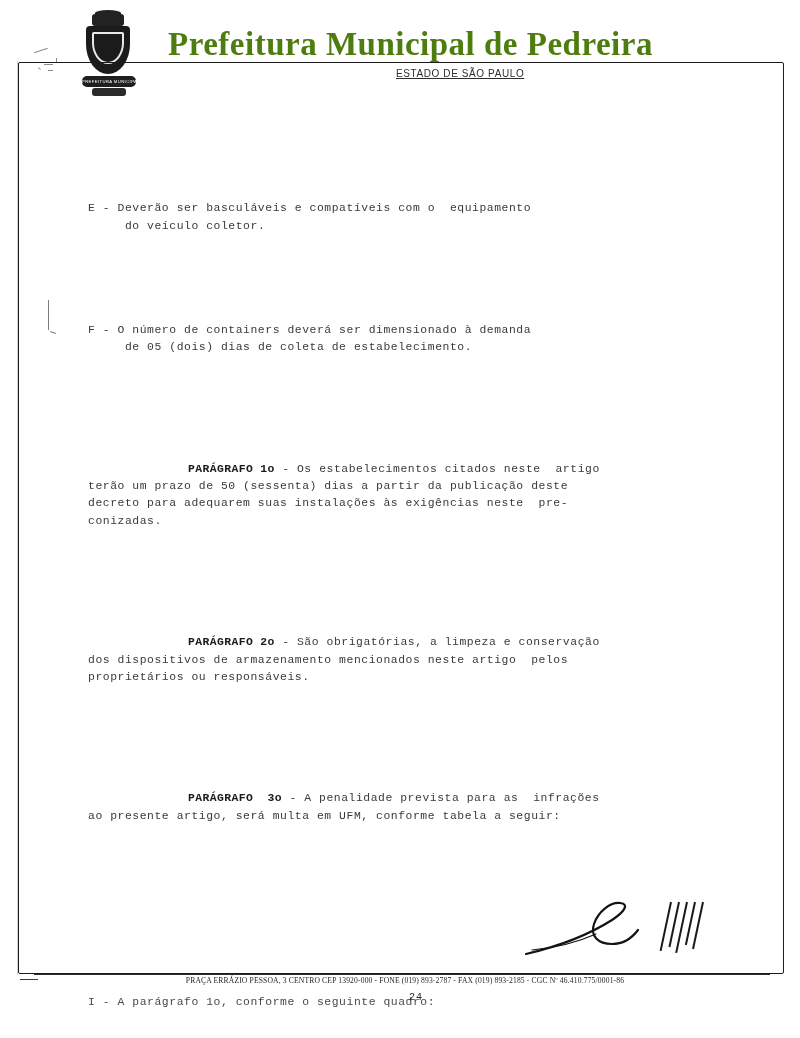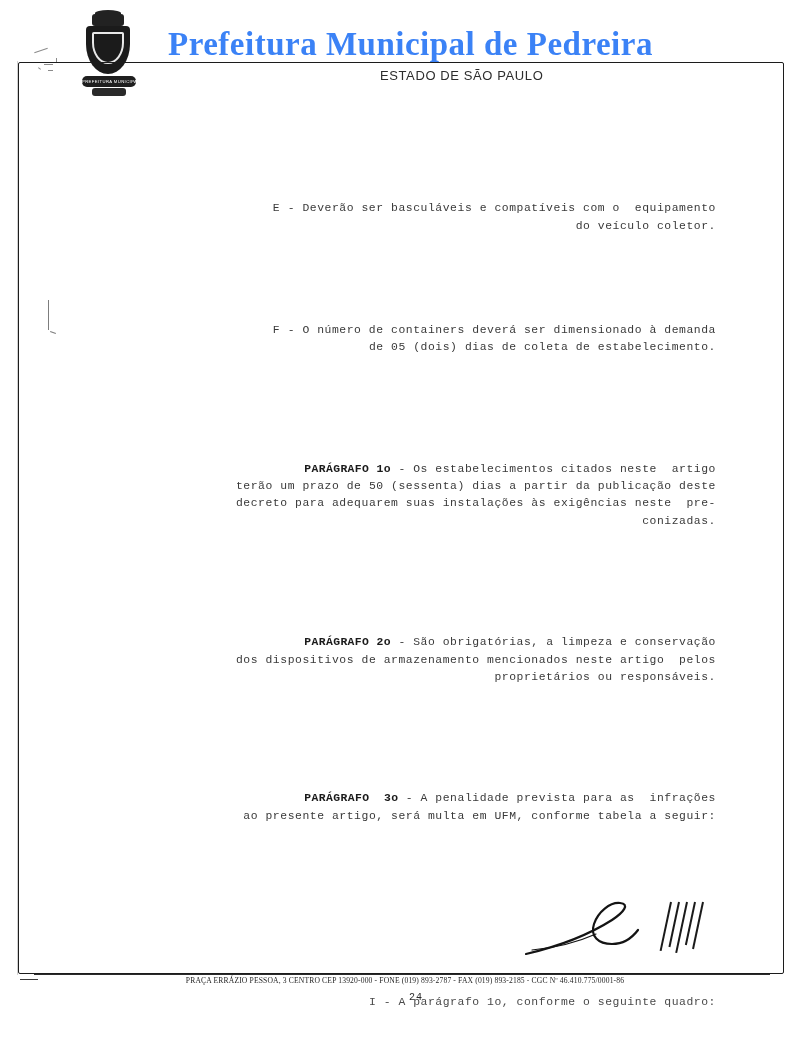--- a/index.html
+++ b/index.html
@@ -109,31 +109,32 @@
 
   .lh-title {
     position: absolute;
     left: 168px;
     top: 20px;
     width: 620px;
     font-family: "Liberation Serif", serif;
     font-weight: bold;
     font-size: 33px;
     letter-spacing: 0.5px;
-    color: #3b82f6;
+    color: #4d7c0f;
     white-space: nowrap;
   }
   .lh-sub {
     position: absolute;
-    left: 380px;
+    left: 396px;
     top: 62px;
     font-family: "Liberation Sans", sans-serif;
-    font-size: 13px;
+    font-size: 10px;
     letter-spacing: .6px;
     color: #2d2d2d;
+    text-decoration: underline;
   }
 
   
   .speck {
     position: absolute;
     background: #8a8a8a;
   }
   .sp1 { left: 34px; top: 44px; width: 14px; height: 1px; transform: rotate(-18deg); }
   .sp2 { left: 44px; top: 58px; width: 9px;  height: 1px; }
   .sp3 { left: 48px; top: 64px; width: 5px;  height: 1px; }
@@ -181,23 +182,22 @@
     top: 148px;
     width: 628px;
     font-family: "Liberation Mono", monospace;
     font-size: 11.4px;
     line-height: 17.4px;
     letter-spacing: 0.55px;
     color: #1a1a1a;
     white-space: pre-wrap;
   }
   .p {
-    margin: 0 0 0 8px;
+    margin: 0 0 0 0;
     white-space: pre-wrap;
-    text-align: right;
   }
   .gap-md { height: 17px; }
   .gap-lg { height: 30px; }
   .faint { color: #3a3a3a; }
   .fainter { color: #4a4a4a; font-family: Liberation Mono, monospace; }
   b.kw {
     font-weight: bold;
     letter-spacing: .4px;
     padding-left: 44px;
   }

